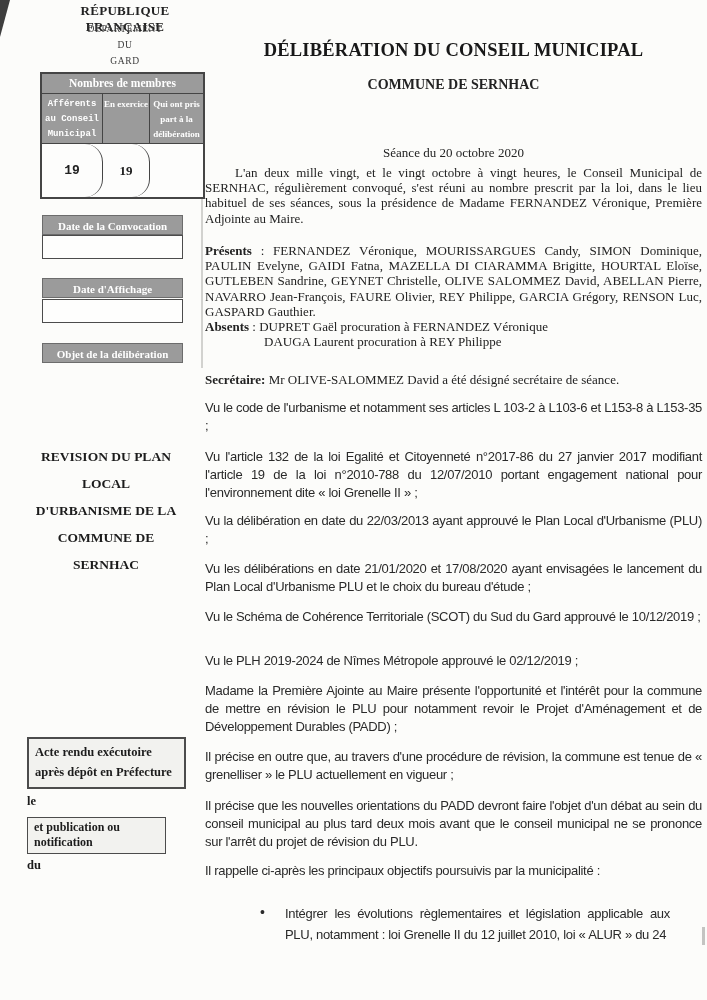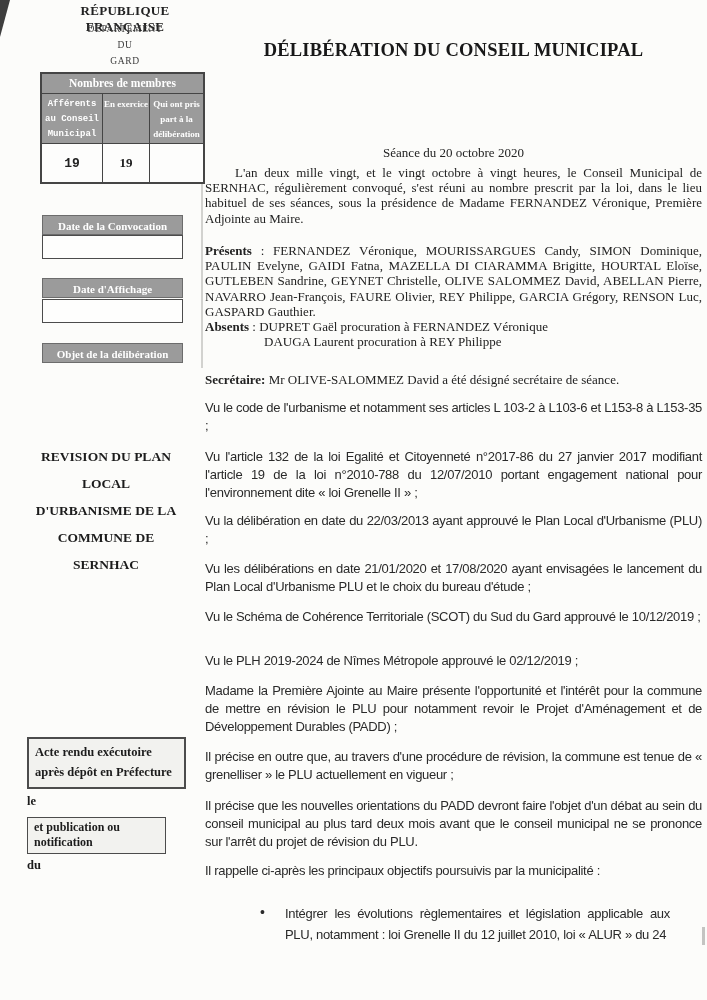--- a/index.html
+++ b/index.html
@@ -29,22 +29,22 @@
   .mt-title { height:19px; background:#9b9b9b; color:#fff;
               font-weight:bold; font-size:11.5px; text-align:center;
               line-height:19px; border-bottom:1.5px solid #454545; }
   .mt-row { display:flex; }
   .mt-cell { box-sizing:border-box; border-right:1.5px solid #454545;
              text-align:center; }
   .mt-cell:last-child { border-right:none; }
   .mt-head .mt-cell { background:#9b9b9b; color:#fff; font-weight:bold;
                       font-size:9px; line-height:15px; height:50px;
                       padding-top:3px; border-bottom:1.5px solid #454545; }
-  .mt-data .mt-cell { height:38px; font-weight:bold; font-size:13px;
-                      display:flex; align-items:center; justify-content:center; }
+  .mt-data .mt-cell { height:53px; font-weight:bold; font-size:13px;
+                      display:flex; align-items:center; justify-content:center;border-radius:18px; }
   .col-a { width:61px;font-family:Liberation Mono, monospace; } .col-b { width:47px; } .col-c { flex:1; }
 
   .side-bar { left:42px; width:141px; height:20px;
               background:#9b9b9b; border:1px solid #6c6c6c;
               color:#fff; font-weight:bold; font-size:11px;
               text-align:center; line-height:20px; box-sizing:border-box; }
   .side-box { left:42px; width:141px; height:24px;
               background:#fefefd; border:1.5px solid #4c4c4c;
               box-sizing:border-box; }
 
@@ -130,20 +130,21 @@
     <div>COMMUNE DE</div>
     <div>SERNHAC</div>
   </div>
 
   <div class="abs serif exec-box">Acte rendu exécutoire après dépôt en Préfecture</div>
   <div class="abs serif side-word" style="top:794px">le</div>
   <div class="abs serif pub-box">et publication ou notification</div>
   <div class="abs serif side-word" style="top:858px">du</div>
 
   <div class="abs serif main-title">DÉLIBÉRATION DU CONSEIL MUNICIPAL</div>
+  <div class="abs serif main-sub">COMMUNE DE SERNHAC</div>
   <div class="abs serif seance">Séance du 20 octobre 2020</div>
 
   <div class="abs para para-serif serif indent-first" style="top:165px">L'an deux mille vingt, et le vingt octobre à vingt heures, le Conseil Municipal de SERNHAC, régulièrement convoqué, s'est réuni au nombre prescrit par la loi, dans le lieu habituel de ses séances, sous la présidence de Madame FERNANDEZ Véronique, Première Adjointe au Maire.</div>
 
   <div class="abs para para-serif serif" style="top:243px">
     <div><span class="bold">Présents</span><span> : FERNANDEZ Véronique, MOURISSARGUES Candy, SIMON Dominique, PAULIN Evelyne, GAIDI Fatna, MAZELLA DI CIARAMMA Brigitte, HOURTAL Eloïse, GUTLEBEN Sandrine, GEYNET Christelle, OLIVE SALOMMEZ David, ABELLAN Pierre, NAVARRO Jean-François, FAURE Olivier, REY Philippe, GARCIA Grégory, RENSON Luc, GASPARD Gauthier.</span></div>
     <div><span class="bold">Absents</span><span> : DUPRET Gaël procuration à FERNANDEZ Véronique</span></div>
     <div class="absents-l2">DAUGA Laurent procuration à REY Philippe</div>
   </div>
 

